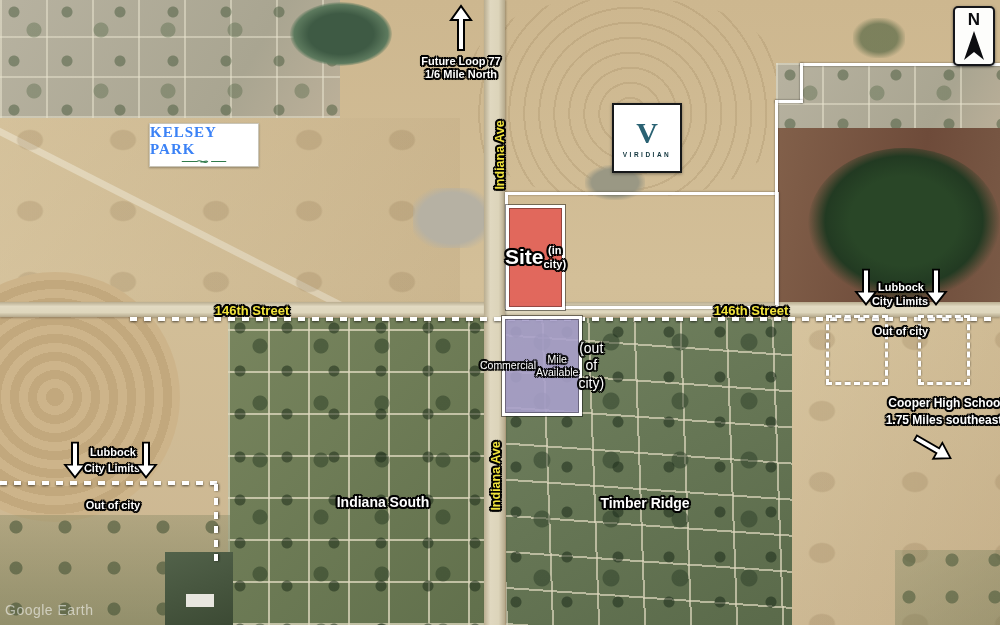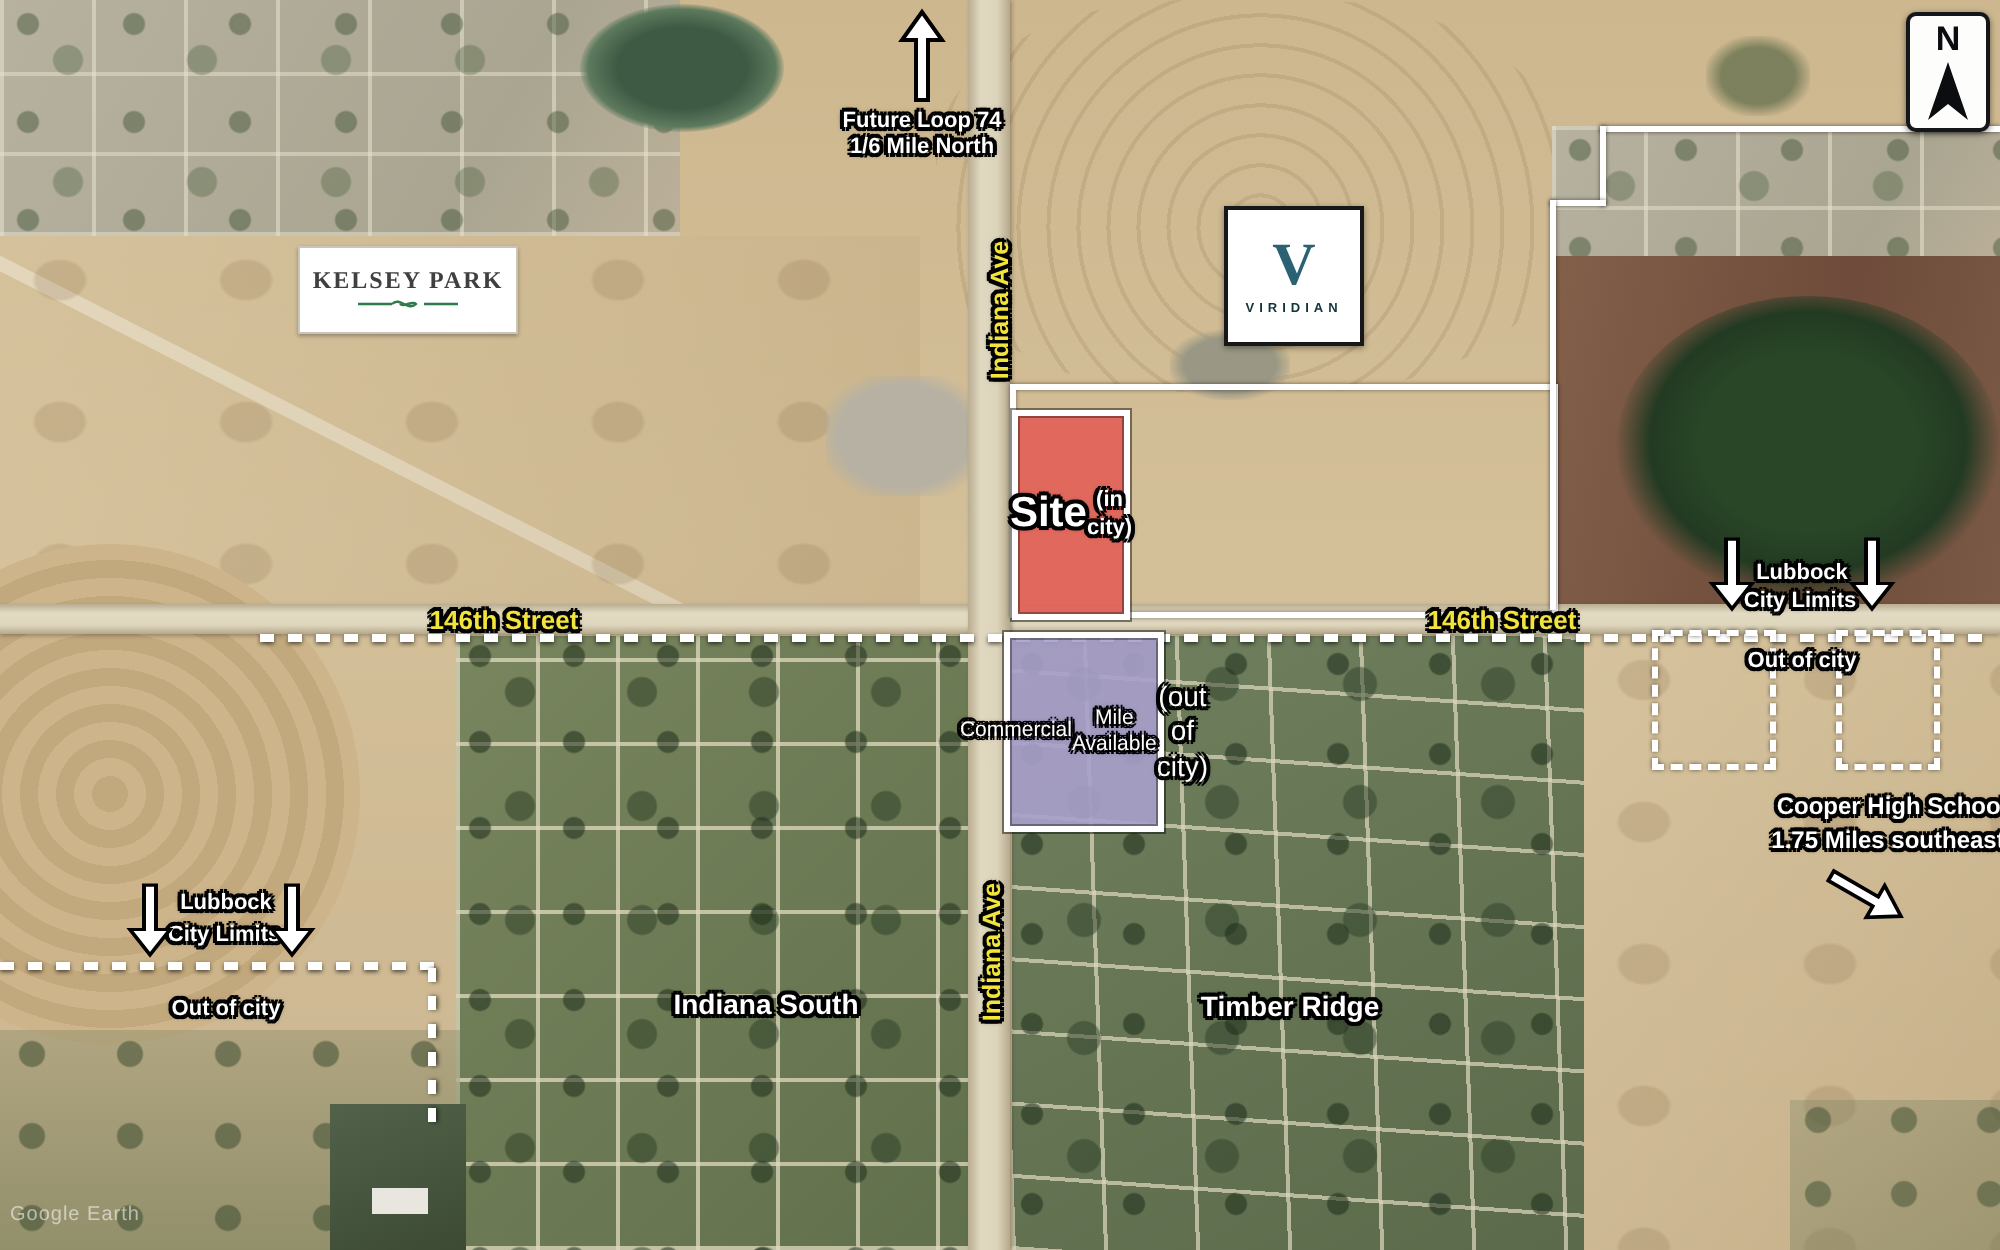--- a/index.html
+++ b/index.html
@@ -56,21 +56,21 @@
   
   .cbox{position:absolute;border:3px solid #fff;box-shadow:0 0 0 1px rgba(0,0,0,.45), inset 0 0 0 1px rgba(0,0,0,.35);
       display:flex;flex-direction:row;align-items:center;justify-content:center;text-align:center;}
   .cbox .olw{line-height:1.25;}
   .sign{position:absolute;background:#fff;display:flex;flex-direction:column;align-items:center;justify-content:center;}
   .arrow{position:absolute;}
   .north{position:absolute;left:953px;top:6px;width:38px;height:56px;background:#fdfdfb;border:2px solid #15161a;
       border-radius:5px;display:flex;flex-direction:column;align-items:center;justify-content:flex-start;
       box-shadow:0 1px 3px rgba(0,0,0,.5);}
   .north .n{font-weight:bold;font-size:17px;color:#0c0d10;margin-top:2px;}
-  .attrib{position:absolute;left:5px;top:602px;font-size:10px;color:rgba(255,255,255,.55);letter-spacing:.5px;}
+  .attrib{position:absolute;left:5px;top:602px;font-size:14px;color:rgba(255,255,255,.55);letter-spacing:.5px;}
   .z2{z-index:2}.z3{z-index:3}.z4{z-index:4}.z5{z-index:5}
 </style>
 </head>
 <body>
 
 <div class="map">
 
   <div class="t dev" style="left:0;top:0;width:340px;height:118px;"></div>
   <div class="t" style="left:290px;top:2px;width:102px;height:64px;border-radius:50%;
        background:radial-gradient(ellipse at 50% 50%, #3e5a44 0 45%, #5d7a5e 65%, rgba(93,122,94,0) 72%);"></div>
@@ -123,39 +123,39 @@
   </div>
 
 
   <div class="cbox z4" style="left:502px;top:316px;width:74px;height:94px;background:rgba(169,160,203,.9);">
     <div class="olw" style="font-size:10.5px;">Commercial</div>
     <div class="olw" style="font-size:10.5px;">Mile Available</div>
     <div class="olw" style="font-size:14px;">(out of city)</div>
   </div>
 
   <div class="sign z4" style="left:149px;top:123px;width:108px;height:42px;border:1px solid #c9c5b8;box-shadow:0 1px 2px rgba(0,0,0,.3);">
-    <div style="font-family:'Liberation Serif',serif;font-weight:bold;font-size:12px;letter-spacing:1px;color:#404040;">KELSEY PARK</div>
+    <div style="font-family:'Liberation Serif',serif;font-weight:bold;font-size:15px;letter-spacing:1px;color:#3b82f6;">KELSEY PARK</div>
     <svg width="52" height="9" viewBox="0 0 52 9">
       <path d="M1,4 H18 M34,4 H51 M18,4 C22,0 26,8 30,4 C28,2 24,6 22,4" stroke="#2f7a4a" stroke-width="1.2" fill="none"></path>
     </svg>
   </div>
 
   <div class="sign z4" style="left:612px;top:103px;width:66px;height:66px;border:2px solid #16181a;box-shadow:0 1px 3px rgba(0,0,0,.4);">
     <div style="font-family:'Liberation Serif',serif;font-weight:bold;font-size:30px;color:#2a6273;line-height:1;">V</div>
     <div style="font-size:6.5px;letter-spacing:2.5px;color:#10343c;margin-top:3px;font-weight:bold;">VIRIDIAN</div>
   </div>
 
   <div class="lbl rot oly z4" style="left:500px;top:155px;font-size:12.5px;">Indiana Ave</div>
   <div class="lbl rot oly z4" style="left:496px;top:476px;font-size:12.5px;">Indiana Ave</div>
   <div class="lbl oly z4" style="left:252px;top:310px;font-size:13px;">146th Street</div>
   <div class="lbl oly z4" style="left:751px;top:310px;font-size:13px;">146th Street</div>
   <div class="lbl olw z4" style="left:383px;top:502px;font-size:14px;">Indiana South</div>
   <div class="lbl olw z4" style="left:645px;top:503px;font-size:14px;">Timber Ridge</div>
 
-  <div class="lbl olw z4" style="left:461px;top:61px;font-size:11px;">Future Loop 74</div>
+  <div class="lbl olw z4" style="left:461px;top:61px;font-size:11px;">Future Loop 77</div>
   <div class="lbl olw z4" style="left:461px;top:74px;font-size:11px;">1/6 Mile North</div>
   <div class="arrow z4" style="left:448px;top:4px;">
     <svg width="26" height="48" viewBox="0 0 26 48">
         <polygon points="10,46 10,16 3,16 13,2 23,16 16,16 16,46" fill="#fff" stroke="#000" stroke-width="2"></polygon>
       </svg>
   </div>
 
   <div class="lbl olw z4" style="left:901px;top:287px;font-size:11px;">Lubbock</div>
   <div class="lbl olw z4" style="left:900px;top:301px;font-size:11px;">City Limits</div>
   <div class="lbl olw z4" style="left:901px;top:331px;font-size:11px;">Out of city</div>

